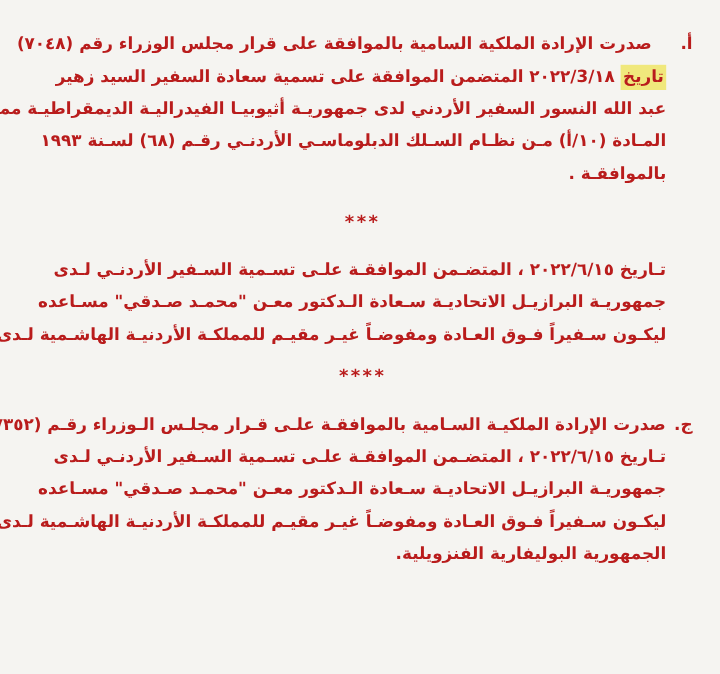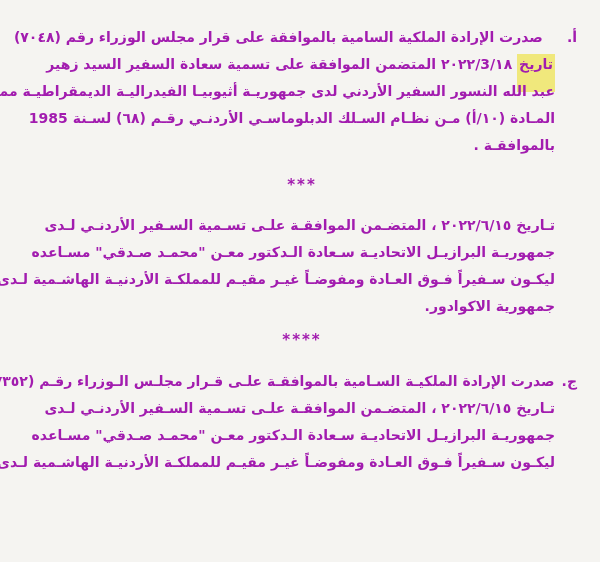--- a/index.html
+++ b/index.html
@@ -15,40 +15,40 @@
   .doc {
     direction: rtl;
     box-sizing: border-box;
     width: 600px;
     height: 490px;
     padding: 24px 23px 0 27px;
     font-family: "DejaVu Sans", sans-serif;
     font-weight: bold;
     font-size: 14px;
     line-height: 27px;
-    color: #a21caf;
+    color: #b91c1c;
   }
   .para {
     padding-right: 22px;
     margin: 0;
   }
   .line {
     white-space: nowrap;
     text-align: right;
   }
   .line.first {
     margin-right: -22px;
   }
   .marker { display: inline; }
   .gap { display: inline-block; width: 7px; }
   .gap.wide { width: 24px; }
   mark.hl {
     background: #f0e87c;
     color: inherit;
-    padding: 2px 2px 20px 2px;
+    padding: 2px 2px 3px 2px;
   }
   .sep {
     text-align: center;
     letter-spacing: 2px;
     font-size: 15px;
     line-height: 27px;
   }
   .sep1 { margin-top: 13px; }
   .sep2 { margin-top: 7px; }
   .para-b { margin-top: 13px; }
@@ -60,37 +60,37 @@
 <div class="doc">
 
   <div class="para para-a">
     <div class="line first">
       <span class="marker">أ.</span><span class="gap wide"></span><span>صدرت الإرادة الملكية السامية بالموافقة على قرار مجلس الوزراء رقم (٧٠٤٨)</span>
     </div>
     <div class="line">
       <mark class="hl">تاريخ</mark><span> ٢٠٢٢/3/١٨ المتضمن الموافقة على تسمية سعادة السفير السيد زهير</span>
     </div>
     <div class="line">عبد الله النسور السفير الأردني لدى جمهوريـة أثيوبيـا الفيدراليـة الديمقراطيـة ممـثلاً</div>
-    <div class="line">المـادة (١٠/أ) مـن نظـام السـلك الدبلوماسـي الأردنـي رقـم (٦٨) لسـنة 1985</div>
+    <div class="line">المـادة (١٠/أ) مـن نظـام السـلك الدبلوماسـي الأردنـي رقـم (٦٨) لسـنة ١٩٩٣</div>
     <div class="line">بالموافقـة .</div>
   </div>
 
   <div class="sep sep1">***</div>
 
   <div class="para para-b">
     <div class="line">تـاريخ ٢٠٢٢/٦/١٥ ، المتضـمن الموافقـة علـى تسـمية السـفير الأردنـي لـدى</div>
     <div class="line">جمهوريـة البرازيـل الاتحاديـة سـعادة الـدكتور معـن "محمـد صـدقي" مسـاعده</div>
     <div class="line">ليكـون سـفيراً فـوق العـادة ومفوضـاً غيـر مقيـم للمملكـة الأردنيـة الهاشـمية لـدى</div>
-    <div class="line">جمهورية الاكوادور.</div>
   </div>
 
   <div class="sep sep2">****</div>
 
   <div class="para para-c">
     <div class="line first">
       <span class="marker">ج.</span><span class="gap"></span><span>صدرت الإرادة الملكيـة السـامية بالموافقـة علـى قـرار مجلـس الـوزراء رقـم (٧٣٥٢)</span>
     </div>
     <div class="line">تـاريخ ٢٠٢٢/٦/١٥ ، المتضـمن الموافقـة علـى تسـمية السـفير الأردنـي لـدى</div>
     <div class="line">جمهوريـة البرازيـل الاتحاديـة سـعادة الـدكتور معـن "محمـد صـدقي" مسـاعده</div>
     <div class="line">ليكـون سـفيراً فـوق العـادة ومفوضـاً غيـر مقيـم للمملكـة الأردنيـة الهاشـمية لـدى</div>
+    <div class="line">الجمهورية البوليفارية الفنزويلية.</div>
   </div>
 
 </div>
 
 </body></html>

